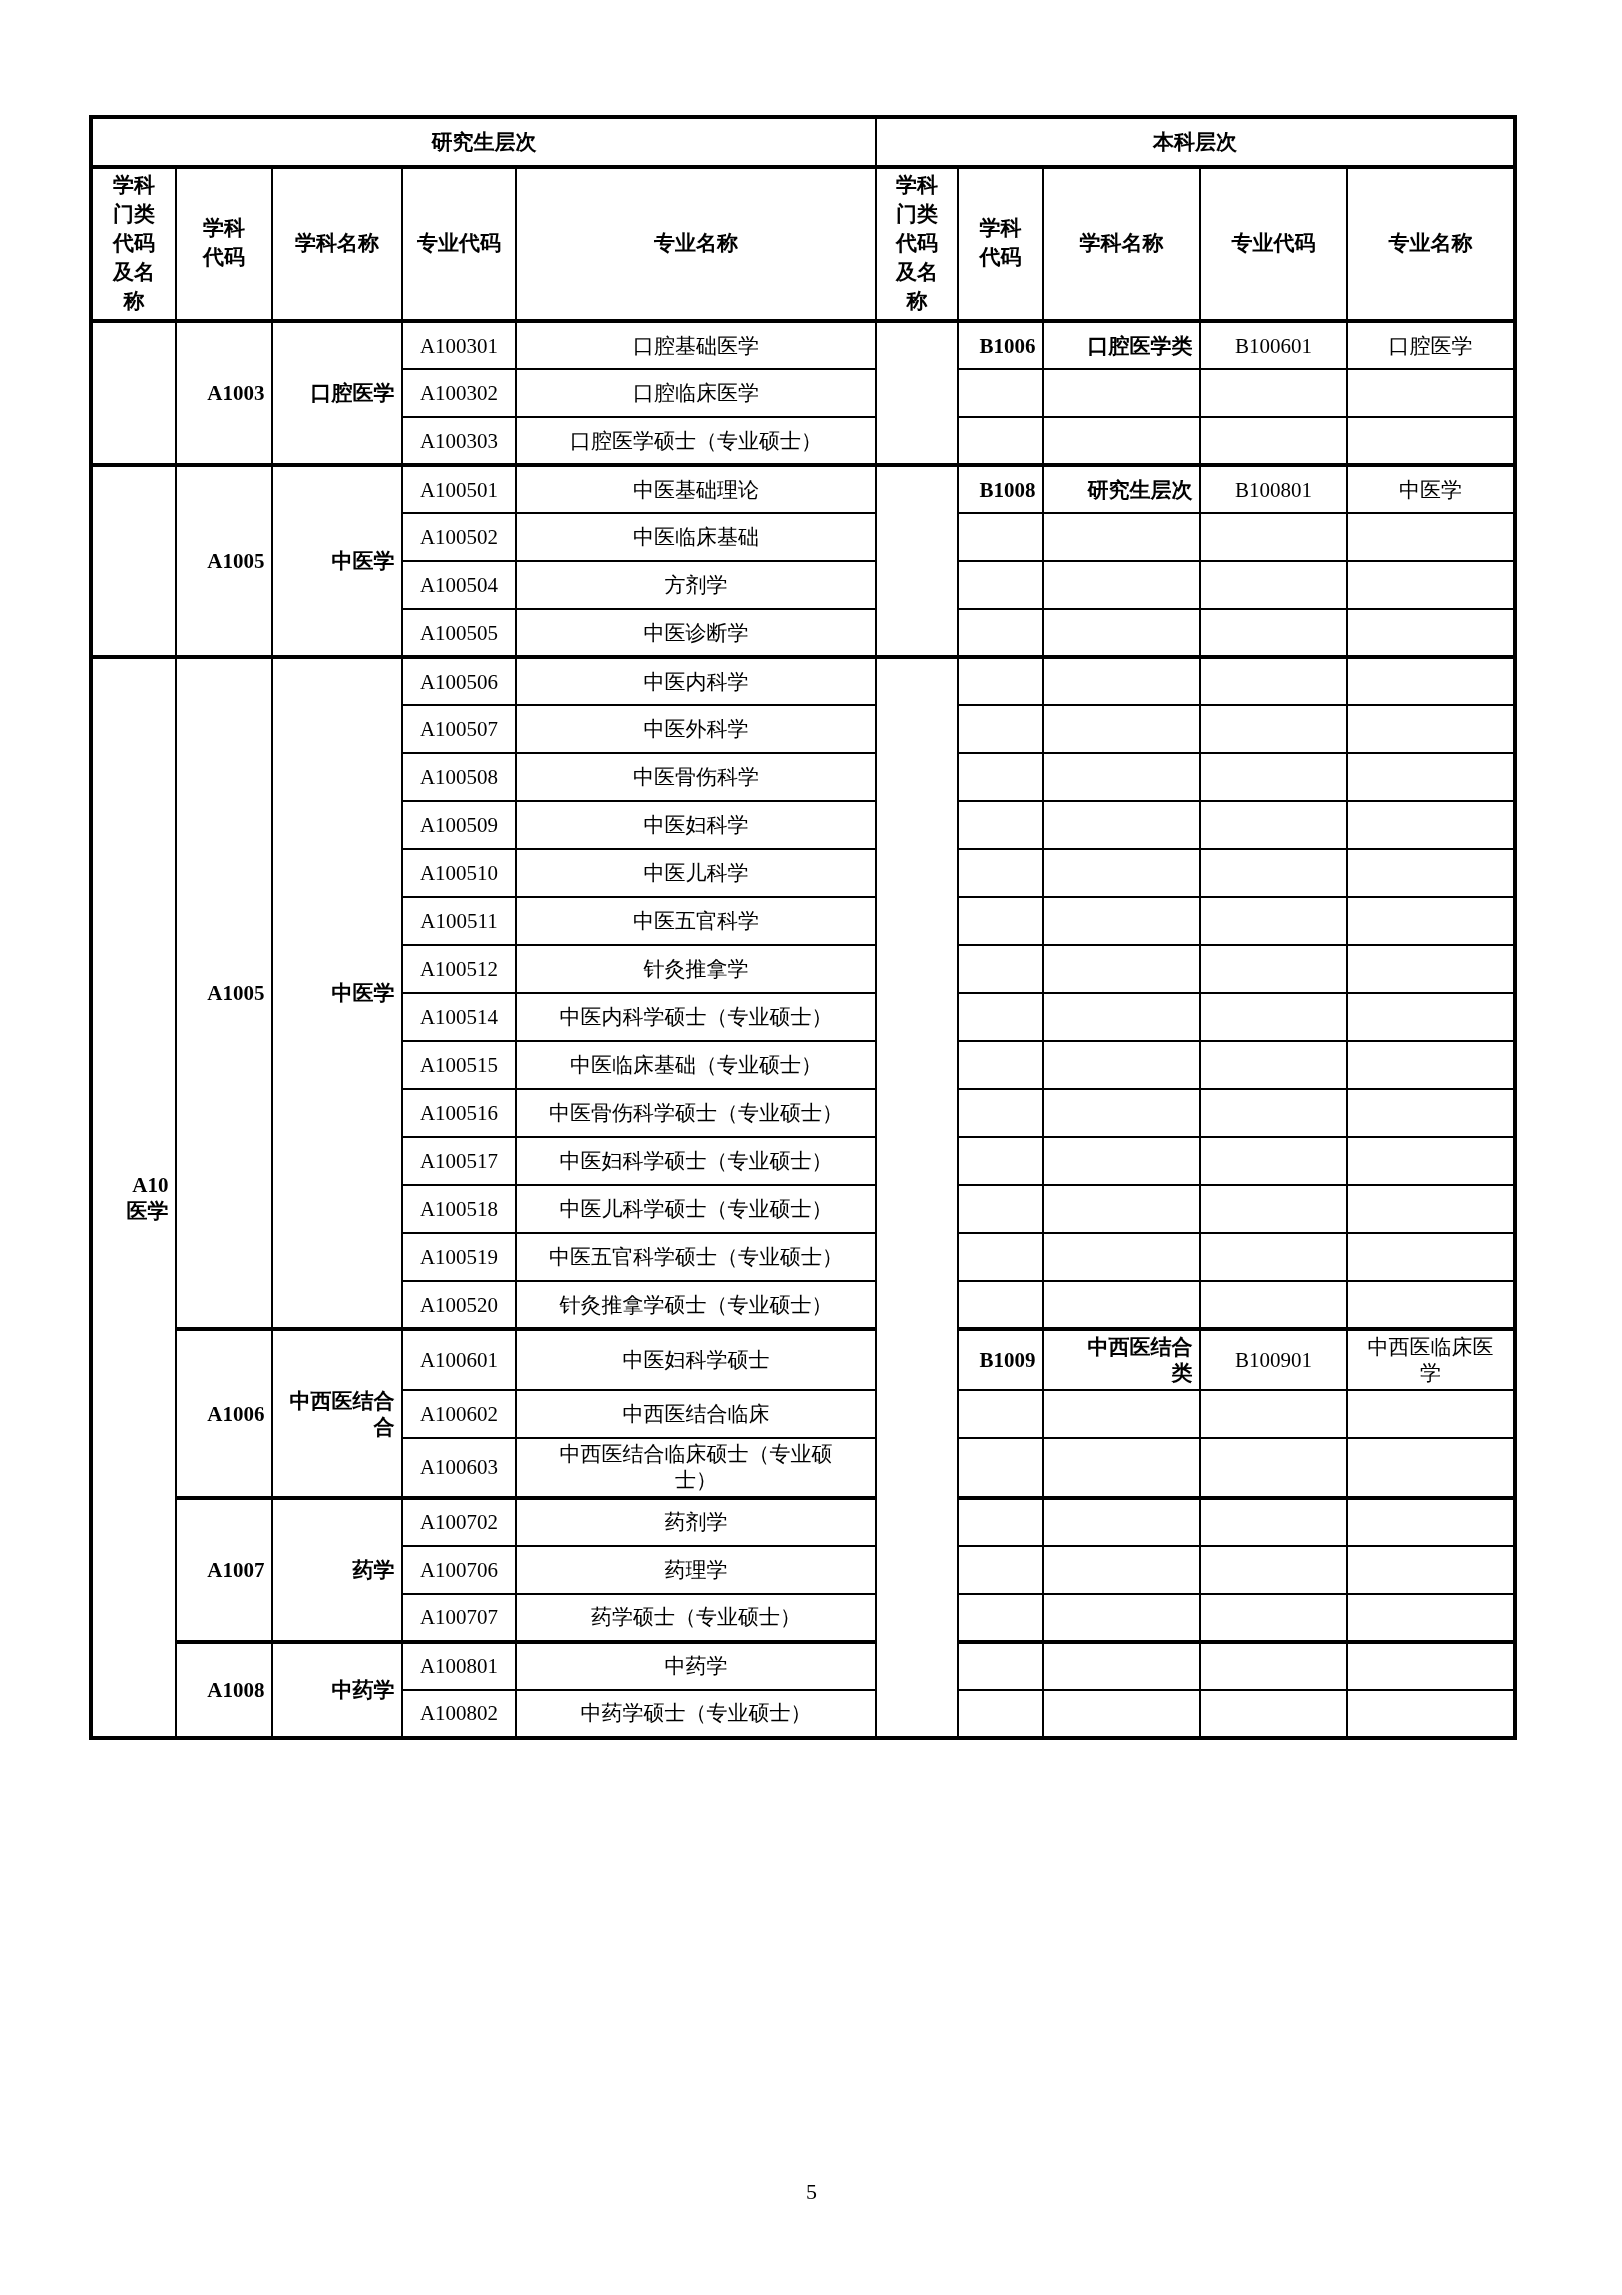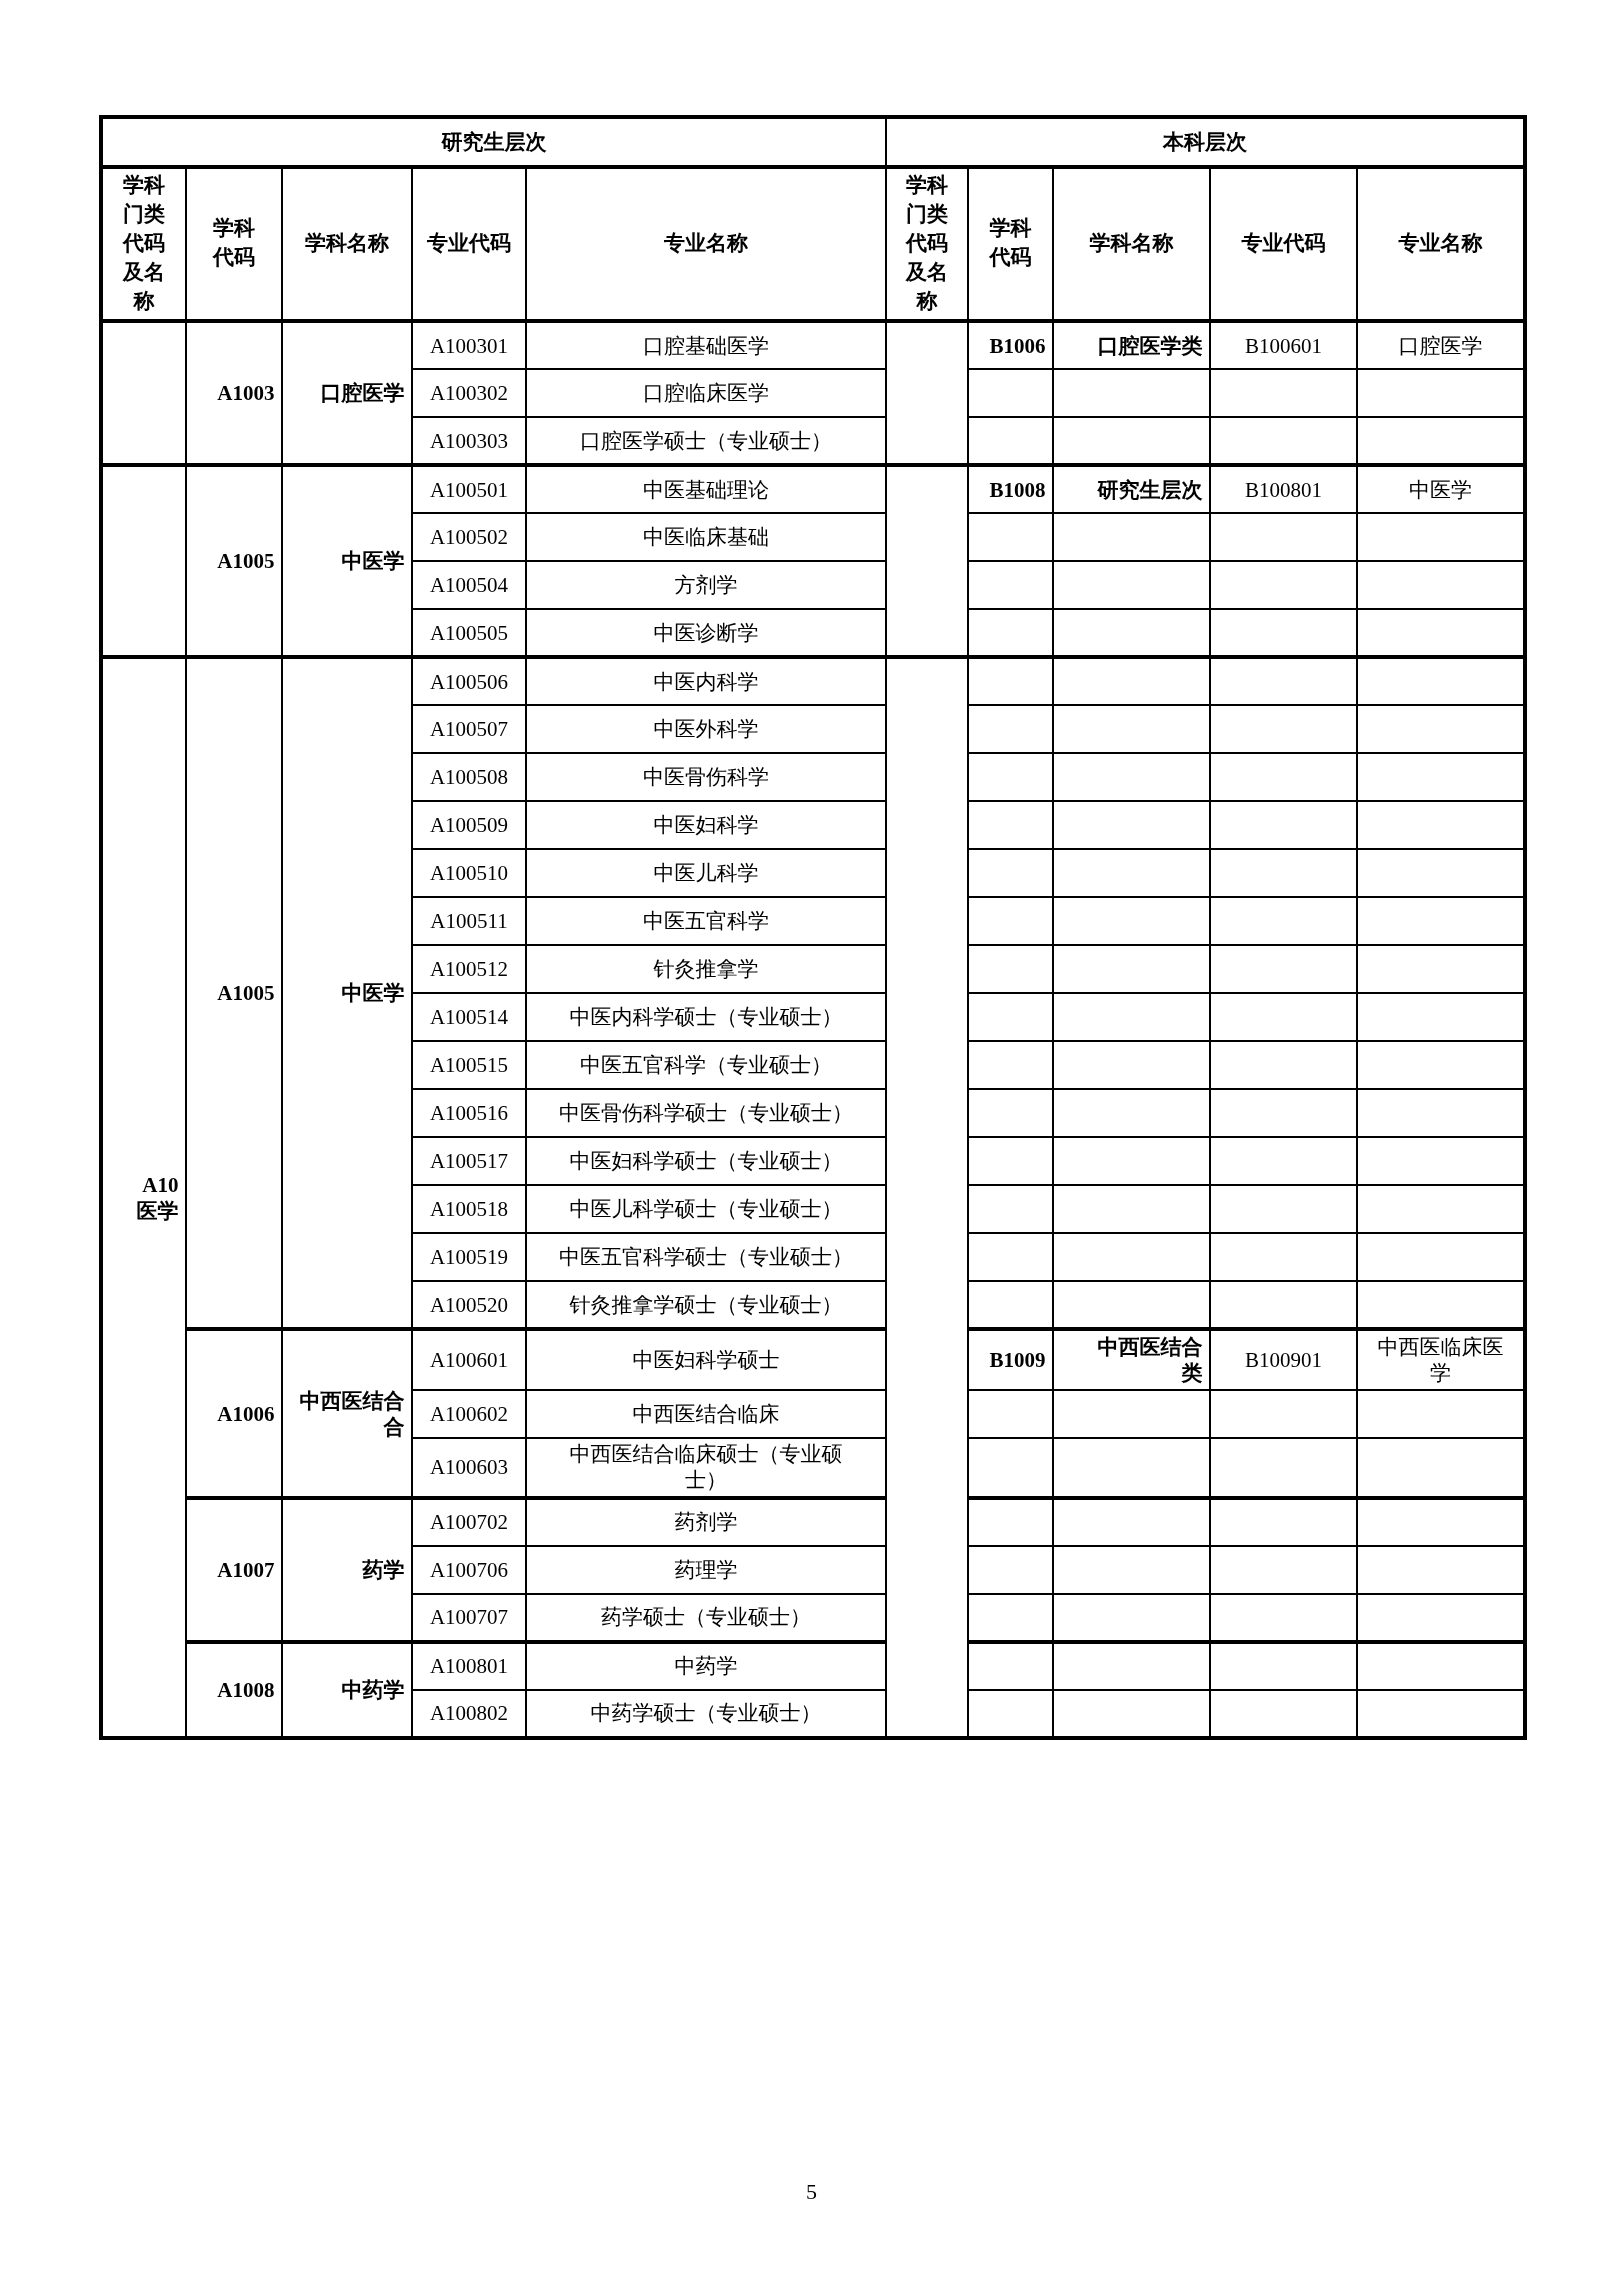--- a/index.html
+++ b/index.html
@@ -2,21 +2,21 @@
 <html lang="zh" style="font-size:10.5px"><head>
 <meta charset="utf-8">
 <style>
   html,body{margin:0;padding:0;background:#fff;}
   body{
     width:1623px;height:2295px;position:relative;
     font-family:"Liberation Serif","DejaVu Serif",serif;
     color:#000;
   }
   table.codes{
-    position:absolute;left:99px;top:115px;width:1424px;
+    position:absolute;left:89px;top:115px;width:1424px;
     border-collapse:collapse;table-layout:fixed;
     border:4.6px solid #000;
   }
   td,th{
     border-left:2px solid #000;border-right:2px solid #000;
     border-top:2.6px solid #000;border-bottom:2.6px solid #000;
     padding:2.6px 6.5px;
     text-align:center;vertical-align:middle;
     font-size:21px;font-weight:400;line-height:26px;
     white-space:pre-line;overflow:hidden;
@@ -222,21 +222,21 @@
     <td>A100514</td>
     <td>中医内科学硕士（专业硕士）</td>
     <td></td>
         <td></td>
     <td></td>
         <td></td>
   </tr>
 
   <tr class="h73">
     <td>A100515</td>
-    <td>中医五官科学（专业硕士）</td>
+    <td>中医临床基础（专业硕士）</td>
     <td></td>
         <td></td>
     <td></td>
         <td></td>
   </tr>
 
   <tr class="h73">
     <td>A100516</td>
     <td>中医骨伤科学硕士（专业硕士）</td>
     <td></td>

